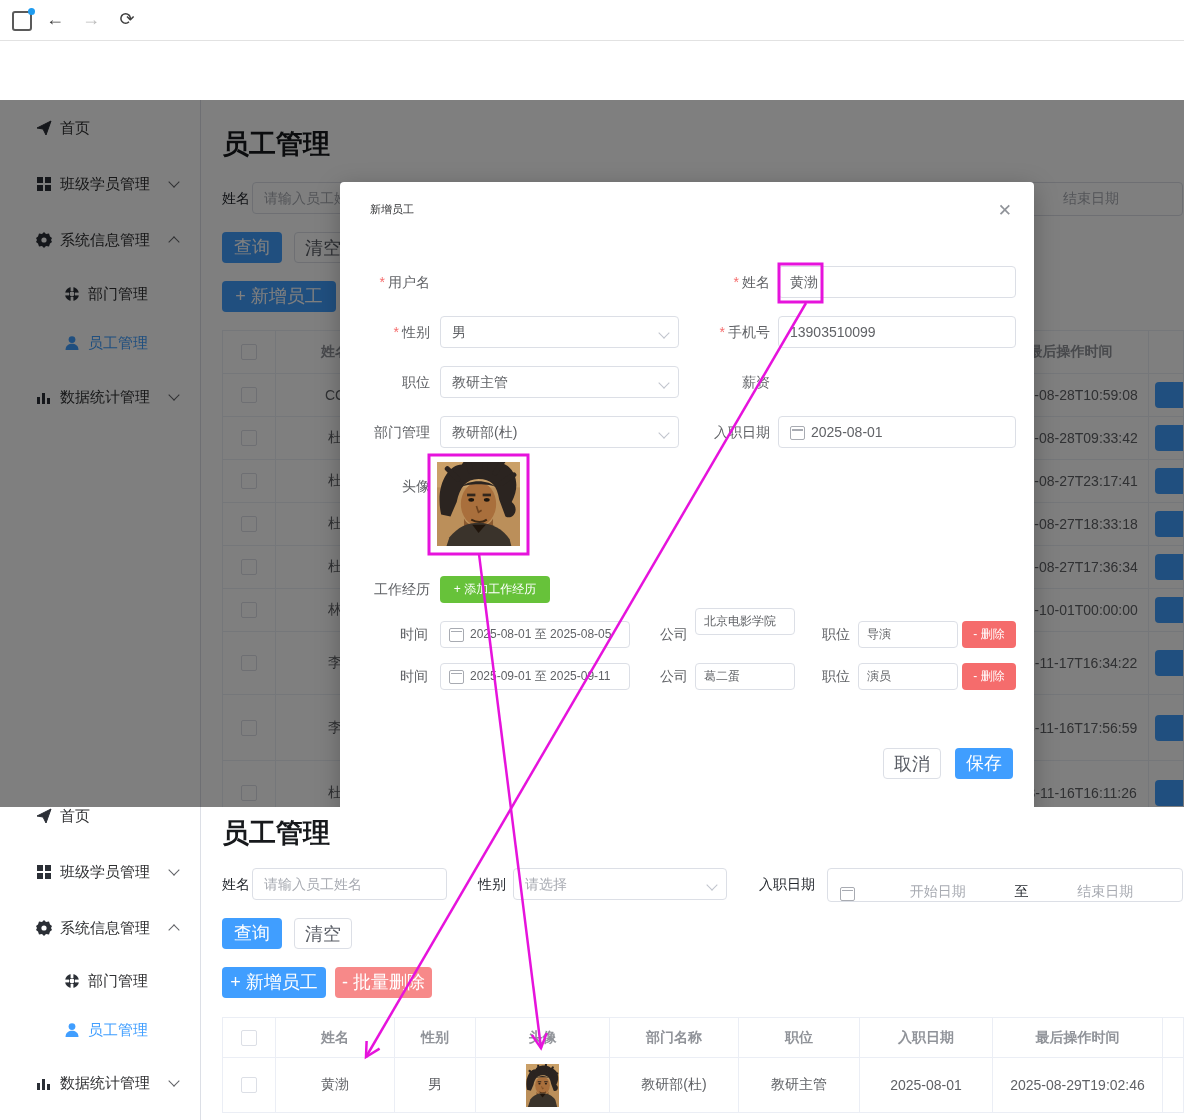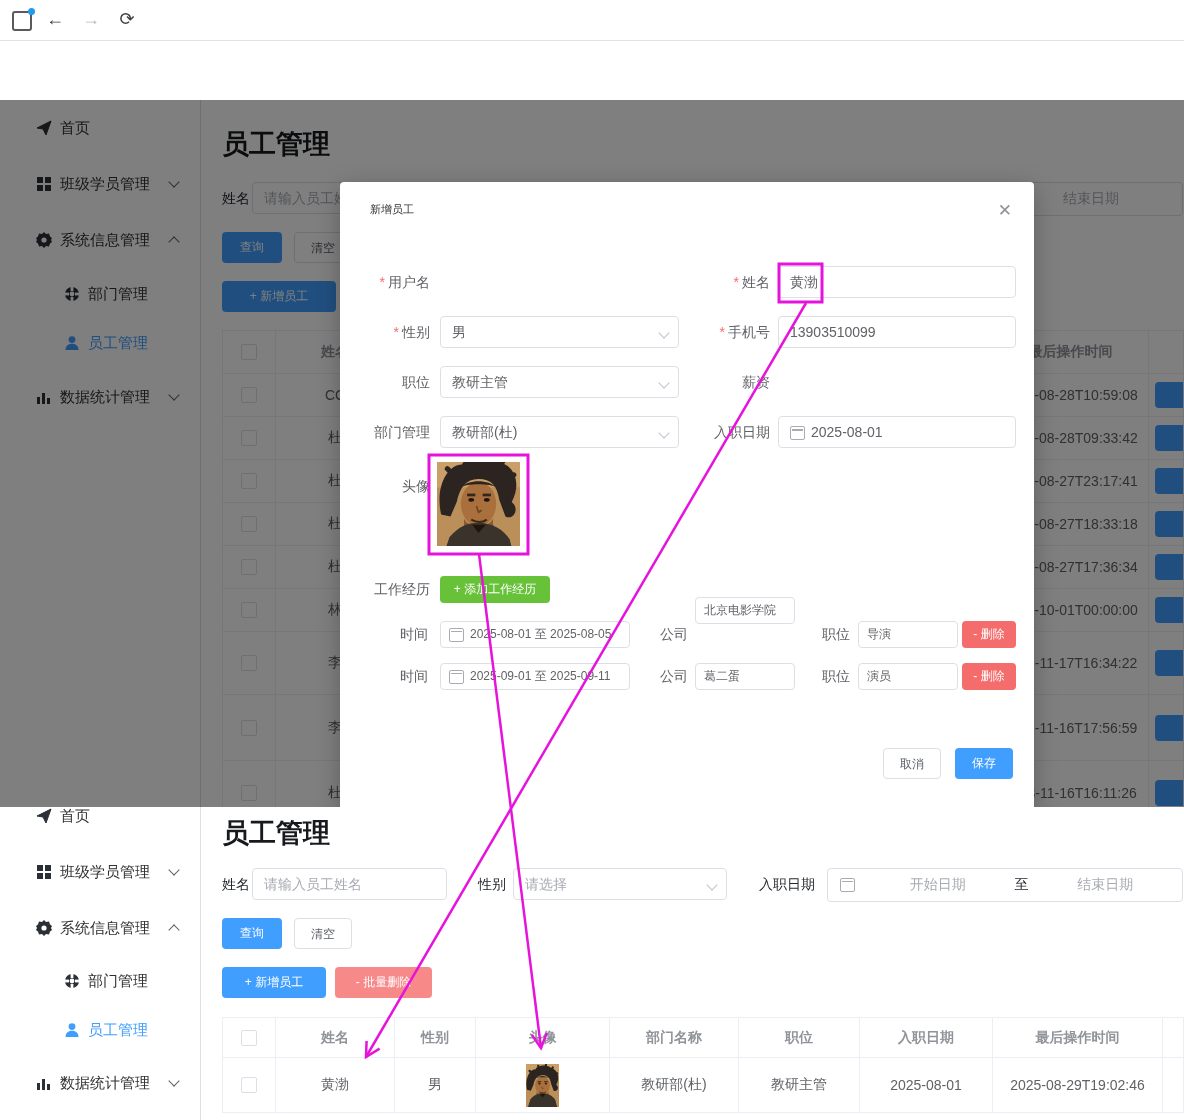--- a/index.html
+++ b/index.html
@@ -36,21 +36,21 @@
   .chev{position:absolute;right:22px;width:7px;height:7px;border-right:1.6px solid #606266;border-bottom:1.6px solid #606266;}
   .chev.down{transform:rotate(45deg);top:14px;}
   .chev.up{transform:rotate(-135deg);top:18px;}
   
   .h1{position:absolute;left:222px;font-size:27px;font-weight:bold;color:#17191c;}
   .lbl{position:absolute;font-size:14px;color:#1f2329;line-height:32px;}
   .field{position:absolute;height:30px;border:1px solid #dcdfe6;border-radius:4px;background:#fff;
          font-size:14px;line-height:30px;color:#606266;padding:0 11px;box-sizing:content-box;white-space:nowrap;overflow:hidden;}
   .field.ph{color:#a8abb2;}
   .selarrow{position:absolute;right:10px;top:12px;width:7px;height:7px;border-right:1.5px solid #c0c4cc;border-bottom:1.5px solid #c0c4cc;transform:rotate(45deg);}
-  .btn{position:absolute;height:31px;border-radius:4px;font-size:12px;line-height:31px;text-align:center;cursor:pointer;box-sizing:border-box;}
+  .btn{position:absolute;height:31px;border-radius:4px;font-size:18px;line-height:31px;text-align:center;cursor:pointer;box-sizing:border-box;}
   .btn.primary{background:#409eff;color:#fff;}
   .btn.plain{background:#fff;border:1px solid #dcdfe6;color:#5a5e66;}
   .btn.salmon{background:#f78989;color:#fff;}
   .calic{display:inline-block;width:13px;height:12px;border:1.4px solid #a8abb2;border-radius:2px;position:relative;vertical-align:middle;margin-right:6px;}
   .calic:before{content:"";position:absolute;left:1px;right:1px;top:2px;height:1.4px;background:#a8abb2;}
   
   .tbl{position:absolute;left:222px;width:962px;border-top:1px solid #ebeef5;font-size:14px;}
   .trow{display:flex;border-bottom:1px solid #ebeef5;align-items:center;}
   .tc{height:100%;display:flex;align-items:center;justify-content:center;border-right:1px solid #ebeef5;
       overflow:hidden;white-space:nowrap;color:#606266;}
@@ -361,21 +361,21 @@
       <svg class="abs" style="left:97px;top:280px" width="83" height="84" viewBox="0 0 80 100" preserveAspectRatio="xMidYMid slice">
           <use href="#avatar-art"></use>
         </svg>
 
       <div class="mlabel" style="left:0;top:391px"><span>工作经历</span></div>
       <div class="gbtn" style="top:394px">+ 添加工作经历</div>
 
       <div class="slbl" style="left:40px;top:439px">时间</div>
       <div class="sfield" style="left:100px;top:439px;width:172px"><span class="calic"></span><span>2025-08-01 至 2025-08-05</span></div>
       <div class="slbl" style="left:300px;top:439px">公司</div>
-      <div class="sfield" style="left:355px;top:415px;width:82px">北京电影学院</div>
+      <div class="sfield" style="left:355px;top:426px;width:82px">北京电影学院</div>
       <div class="slbl" style="left:462px;top:439px">职位</div>
       <div class="sfield" style="left:518px;top:439px;width:82px">导演</div>
       <div class="dbtn" style="left:622px;top:439px">- 删除</div>
 
       <div class="slbl" style="left:40px;top:481px">时间</div>
       <div class="sfield" style="left:100px;top:481px;width:172px"><span class="calic"></span><span>2025-09-01 至 2025-09-11</span></div>
       <div class="slbl" style="left:300px;top:481px">公司</div>
       <div class="sfield" style="left:355px;top:481px;width:82px">葛二蛋</div>
       <div class="slbl" style="left:462px;top:481px">职位</div>
       <div class="sfield" style="left:518px;top:481px;width:82px">演员</div>
@@ -442,21 +442,21 @@
       </div>
     </div>
 
     <div class="h1" style="top:8px">员工管理</div>
 
     <div class="lbl" style="left:222px;top:61px">姓名</div>
     <div class="field ph" style="left:252px;top:61px;width:171px">请输入员工姓名</div>
     <div class="lbl" style="left:478px;top:61px">性别</div>
     <div class="field ph" style="left:513px;top:61px;width:190px"><span>请选择</span><span class="selarrow"></span></div>
     <div class="lbl" style="left:759px;top:61px">入职日期</div>
-    <div class="abs" style="left:827px;top:61px;width:354px;height:32px;border:1px solid #dcdfe6;border-radius:4px;display:flex;align-items:center;font-size:14px">
+    <div class="abs" style="left:827px;top:61px;width:354px;height:32px;border:1px solid #dcdfe6;border-radius:4px;display:flex;align-items:flex-end;font-size:14px">
       <span class="calic" style="margin-left:12px"></span>
       <span style="flex:1;text-align:center;color:#a8abb2">开始日期</span>
       <span style="color:#1f2329">至</span>
       <span style="flex:1;text-align:center;color:#a8abb2">结束日期</span>
     </div>
 
     <div class="btn primary" style="left:222px;top:111px;width:60px">查询</div>
     <div class="btn plain" style="left:294px;top:111px;width:58px">清空</div>
     <div class="btn primary" style="left:222px;top:160px;width:104px">+ 新增员工</div>
     <div class="btn salmon" style="left:335px;top:160px;width:97px">- 批量删除</div>

